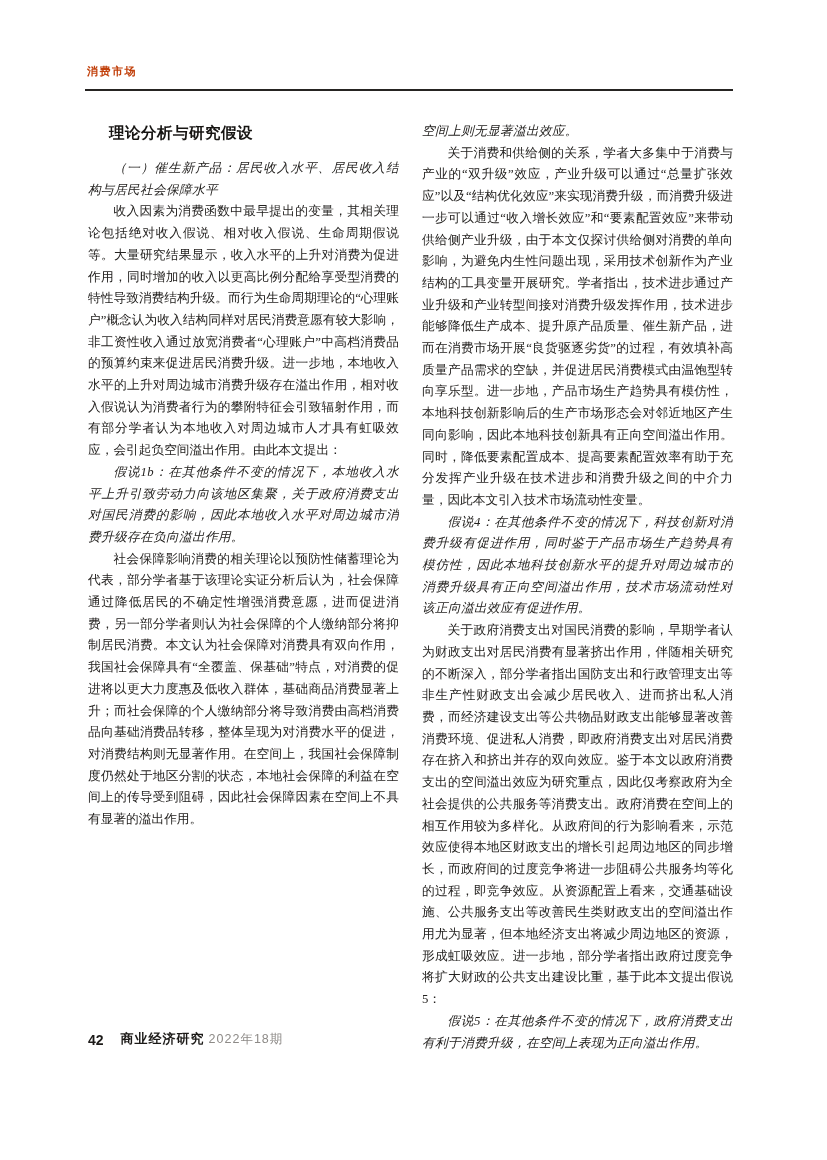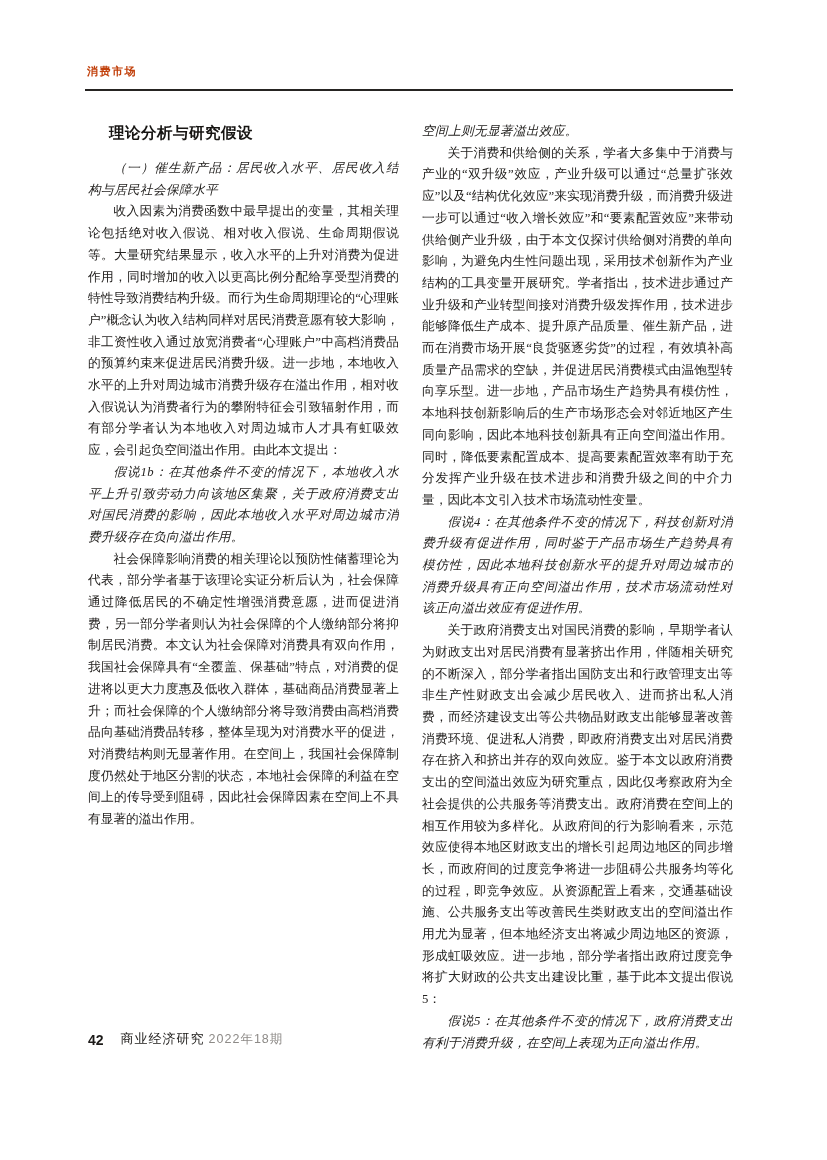--- a/index.html
+++ b/index.html
@@ -57,21 +57,21 @@
   }
   .cont { text-indent: 0; }
   
   .footer {
     position: absolute; left: 88px; top: 1030px;
     font-family: "Liberation Sans", sans-serif;
     font-size: 13px; color: #1c1a18;
     display: flex; align-items: flex-end;
   }
   .page-number { font-weight: bold; font-size: 14px; }
-  .journal-name { font-weight: normal; margin-left: 17px; letter-spacing: 1px; }
+  .journal-name { font-weight: bold; margin-left: 17px; letter-spacing: 1px; }
   .issue-label { margin-left: 4px; color: #8d8a87; font-weight: normal; font-size: 12.5px; letter-spacing: 1px; }
 </style>
 </head>
 <body>
 
 <div class="page">
 
   <div class="section-label">消费市场</div>
   <div class="header-rule"></div>
 

